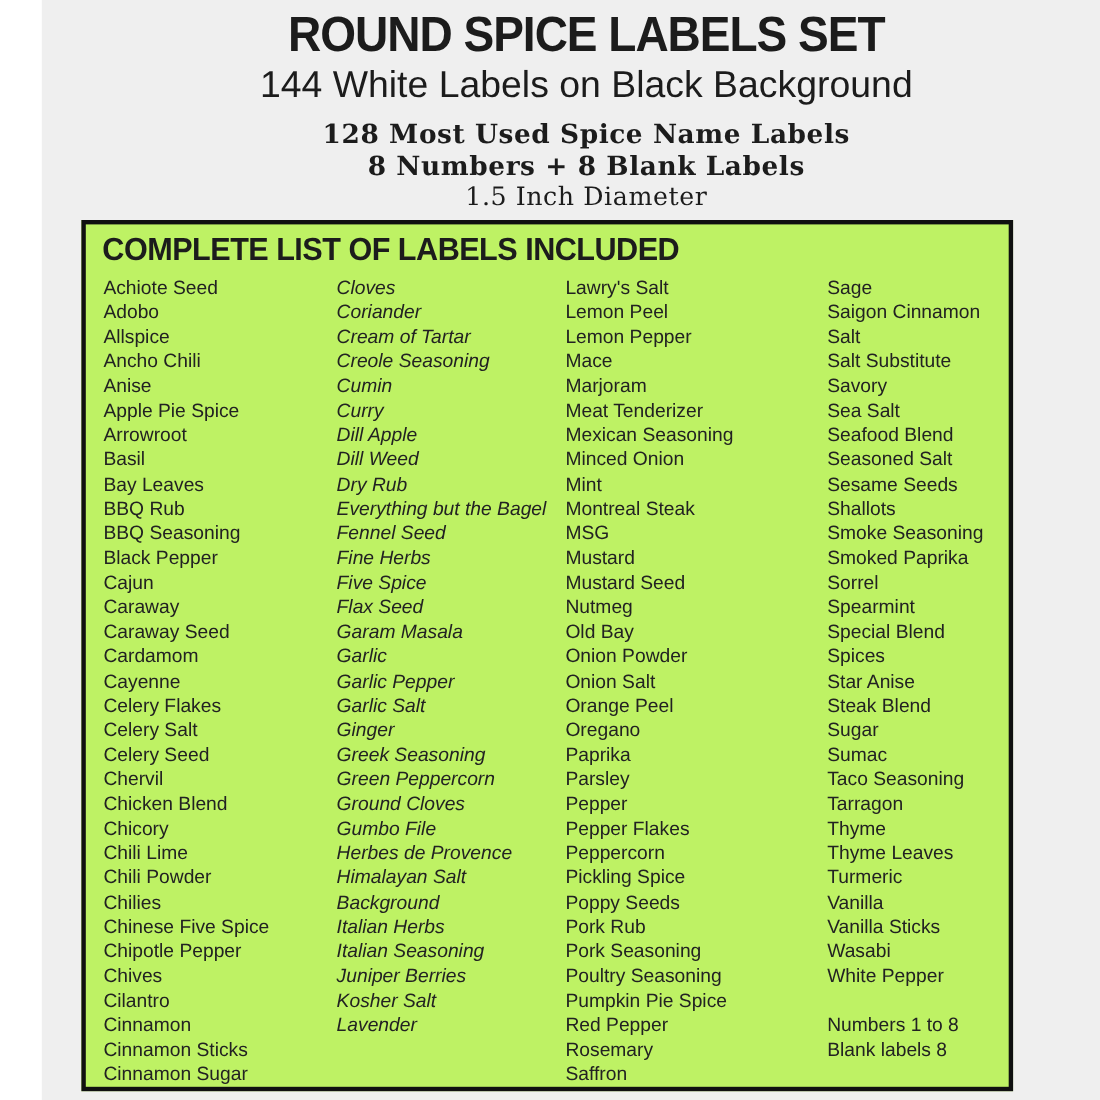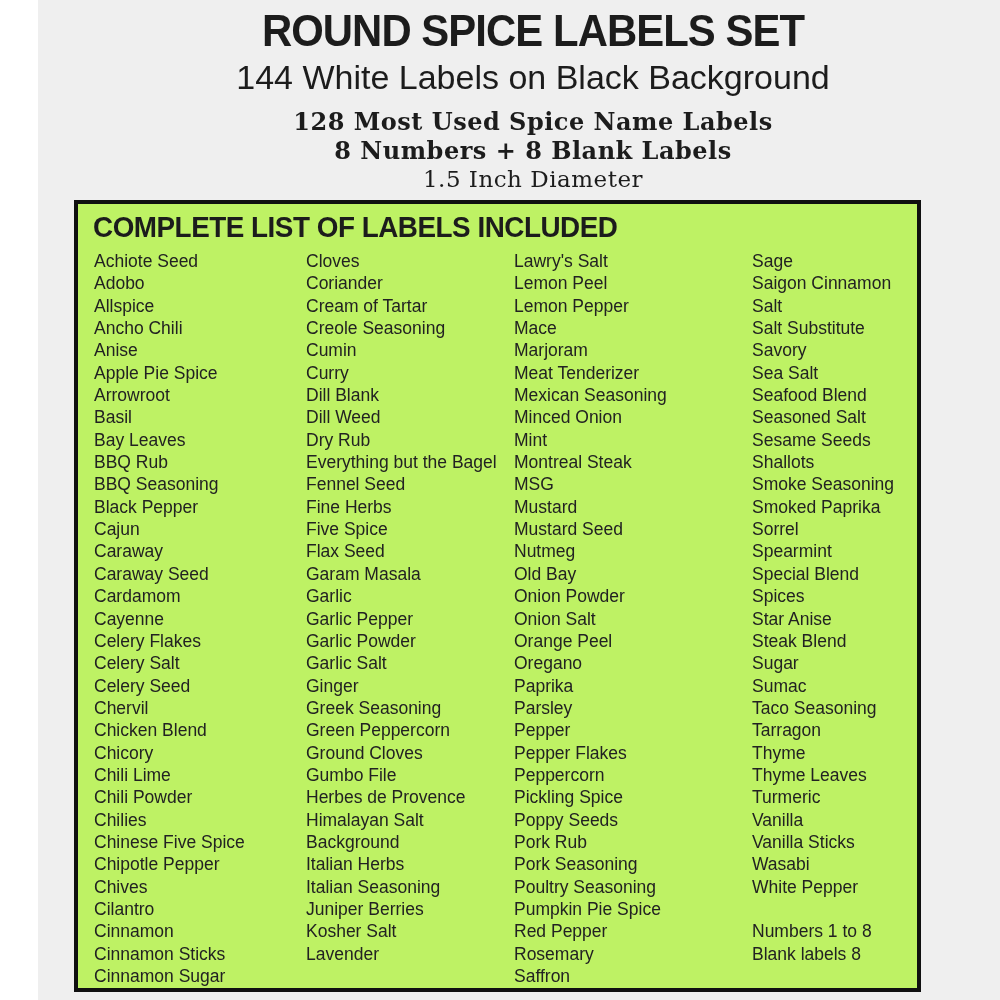--- a/index.html
+++ b/index.html
@@ -72,21 +72,21 @@
     transform: scaleX(0.96);
     transform-origin: left center;
     white-space: nowrap;
   }
   .columns {
     display: flex;
     margin: 6px 0 0 16px;
   }
   .column { flex: 0 0 auto; }
   .col-0 { width: 212px; }
-  .col-1 { width: 208px; }
+  .col-1 { width: 208px; font-style: italic; }
   .col-2 { width: 206px; }
   .col-3 { flex: 1 1 auto; margin-left: 32px; }
   .item {
     font-size: 17.5px;
     line-height: 22.35px;
     white-space: nowrap;
     color: #222222;
   }
   .spacer {
     height: 22.35px;
@@ -142,32 +142,31 @@
           <div class="item">Cinnamon Sticks</div>
           <div class="item">Cinnamon Sugar</div>
         </div>
         <div class="column col-1">
           <div class="item">Cloves</div>
           <div class="item">Coriander</div>
           <div class="item">Cream of Tartar</div>
           <div class="item">Creole Seasoning</div>
           <div class="item">Cumin</div>
           <div class="item">Curry</div>
-          <div class="item">Dill Blank</div>
+          <div class="item">Dill Apple</div>
           <div class="item">Dill Weed</div>
           <div class="item">Dry Rub</div>
           <div class="item">Everything but the Bagel</div>
           <div class="item">Fennel Seed</div>
           <div class="item">Fine Herbs</div>
           <div class="item">Five Spice</div>
           <div class="item">Flax Seed</div>
           <div class="item">Garam Masala</div>
           <div class="item">Garlic</div>
           <div class="item">Garlic Pepper</div>
-          <div class="item">Garlic Powder</div>
           <div class="item">Garlic Salt</div>
           <div class="item">Ginger</div>
           <div class="item">Greek Seasoning</div>
           <div class="item">Green Peppercorn</div>
           <div class="item">Ground Cloves</div>
           <div class="item">Gumbo File</div>
           <div class="item">Herbes de Provence</div>
           <div class="item">Himalayan Salt</div>
           <div class="item">Background</div>
           <div class="item">Italian Herbs</div>

